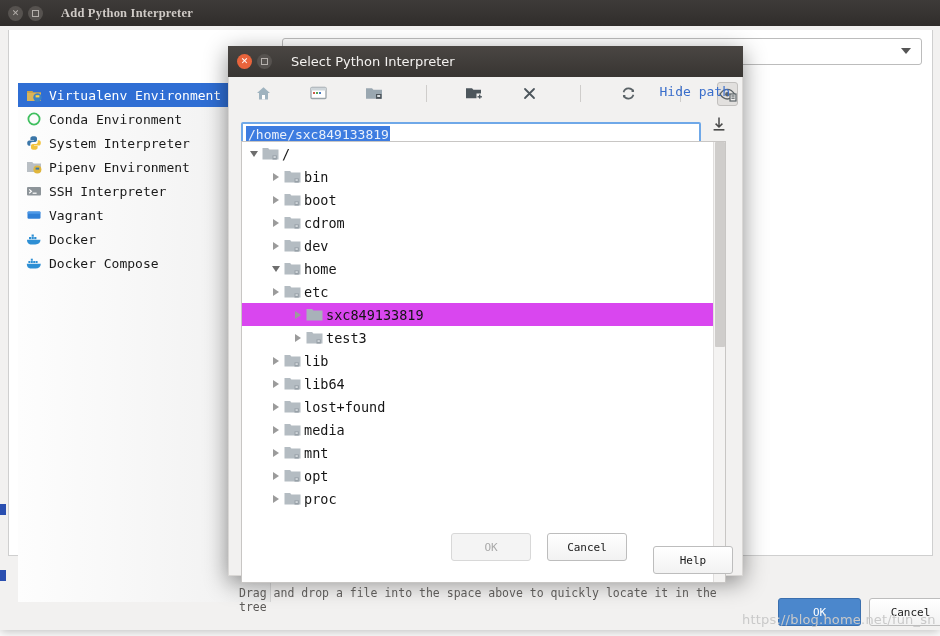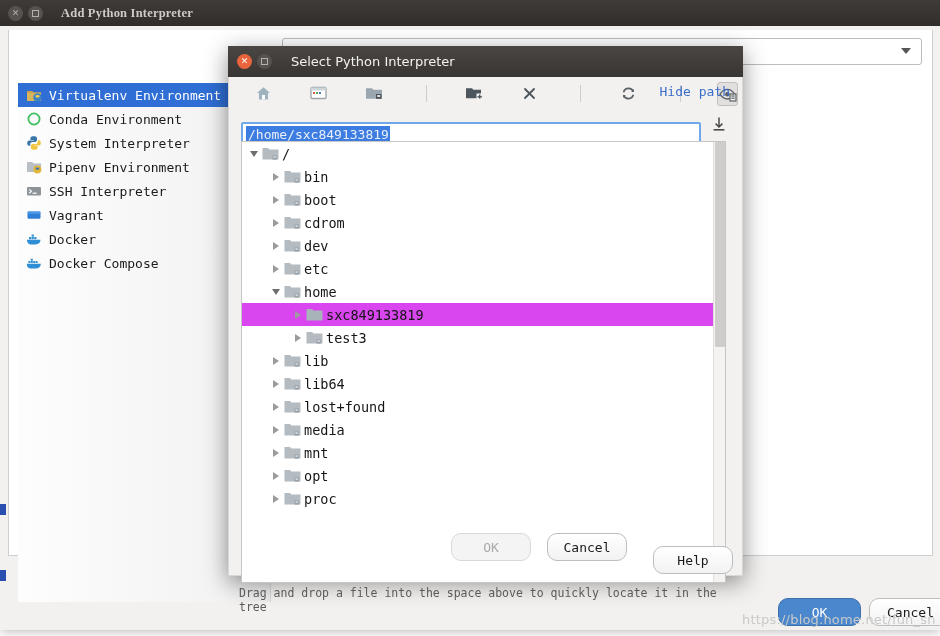--- a/index.html
+++ b/index.html
@@ -73,22 +73,22 @@
     position:absolute; right:10px; top:9px; width:0;height:0;
     border-left:5px solid transparent; border-right:5px solid transparent;
     border-top:6px solid #555;
   }
 
   
   .parent-footer{
     position:absolute; left:0; bottom:0; width:940px; height:72px;
   }
   .btn{
-    font-family:"DejaVu Sans Mono", monospace; font-size:13px;
-    border:1px solid #bdbdbd; border-radius:10px;
+    font-family:"DejaVu Sans Mono", monospace; font-size:11px;
+    border:1px solid #bdbdbd; border-radius:3px;
     background:linear-gradient(180deg,#ffffff 0%,#f2f2f2 100%);
     color:#1a1a1a; height:28px; display:flex; align-items:center;
     justify-content:center; cursor:default;
   }
   .btn.primary{
     background:#4b87cc; border-color:#3b6fae; color:#ffffff;
   }
   .btn.disabled{ color:#a9a9a9; background:#f4f4f4; border-color:#d8d8d8;}
   #parent-ok{ position:absolute; left:778px; top:572px; width:83px;}
   #parent-cancel{ position:absolute; left:869px; top:572px; width:83px;}
@@ -475,40 +475,40 @@
               <span class="folder-ic"><svg width="17" height="14" viewBox="0 0 17 14">
                   <path d="M0.5 1h5.6L7.4 2.6H16.5V12.6H0.5z" fill="#b4bcc2"></path>
                   <rect x="10.5" y="8.4" width="4.3" height="4.2" fill="#97a0a7"></rect>
                   <rect x="11.5" y="9.3" width="2.3" height="1.5" fill="#dfe3e6"></rect>
                 </svg></span>
               <span>dev</span>
             </div>
             <div class="tree-row">
               <span style="flex: 0 0 26px;"></span>
               <span class="twisty">
+                <span class="tri-d"></span>
+              </span>
+              <span class="folder-ic"><svg width="17" height="14" viewBox="0 0 17 14">
+                  <path d="M0.5 1h5.6L7.4 2.6H16.5V12.6H0.5z" fill="#b4bcc2"></path>
+                  <rect x="10.5" y="8.4" width="4.3" height="4.2" fill="#97a0a7"></rect>
+                  <rect x="11.5" y="9.3" width="2.3" height="1.5" fill="#dfe3e6"></rect>
+                </svg></span>
+              <span>home</span>
+            </div>
+            <div class="tree-row">
+              <span style="flex: 0 0 26px;"></span>
+              <span class="twisty">
                 <span class="tri-r"></span>
               </span>
               <span class="folder-ic"><svg width="17" height="14" viewBox="0 0 17 14">
                   <path d="M0.5 1h5.6L7.4 2.6H16.5V12.6H0.5z" fill="#b4bcc2"></path>
                   <rect x="10.5" y="8.4" width="4.3" height="4.2" fill="#97a0a7"></rect>
                   <rect x="11.5" y="9.3" width="2.3" height="1.5" fill="#dfe3e6"></rect>
                 </svg></span>
               <span>etc</span>
-            </div>
-            <div class="tree-row">
-              <span style="flex: 0 0 26px;"></span>
-              <span class="twisty">
-                <span class="tri-d"></span>
-              </span>
-              <span class="folder-ic"><svg width="17" height="14" viewBox="0 0 17 14">
-                  <path d="M0.5 1h5.6L7.4 2.6H16.5V12.6H0.5z" fill="#b4bcc2"></path>
-                  <rect x="10.5" y="8.4" width="4.3" height="4.2" fill="#97a0a7"></rect>
-                  <rect x="11.5" y="9.3" width="2.3" height="1.5" fill="#dfe3e6"></rect>
-                </svg></span>
-              <span>home</span>
             </div>
             <div class="tree-row sel">
               <span style="flex: 0 0 48px;"></span>
               <span class="twisty">
                 <span class="tri-r"></span>
               </span>
               <span class="folder-ic"><svg width="17" height="14" viewBox="0 0 17 14">
                   <path d="M0.5 1h5.6L7.4 2.6H16.5V12.6H0.5z" fill="#a8b2b9"></path>
                 </svg></span>
               <span>sxc849133819</span>

